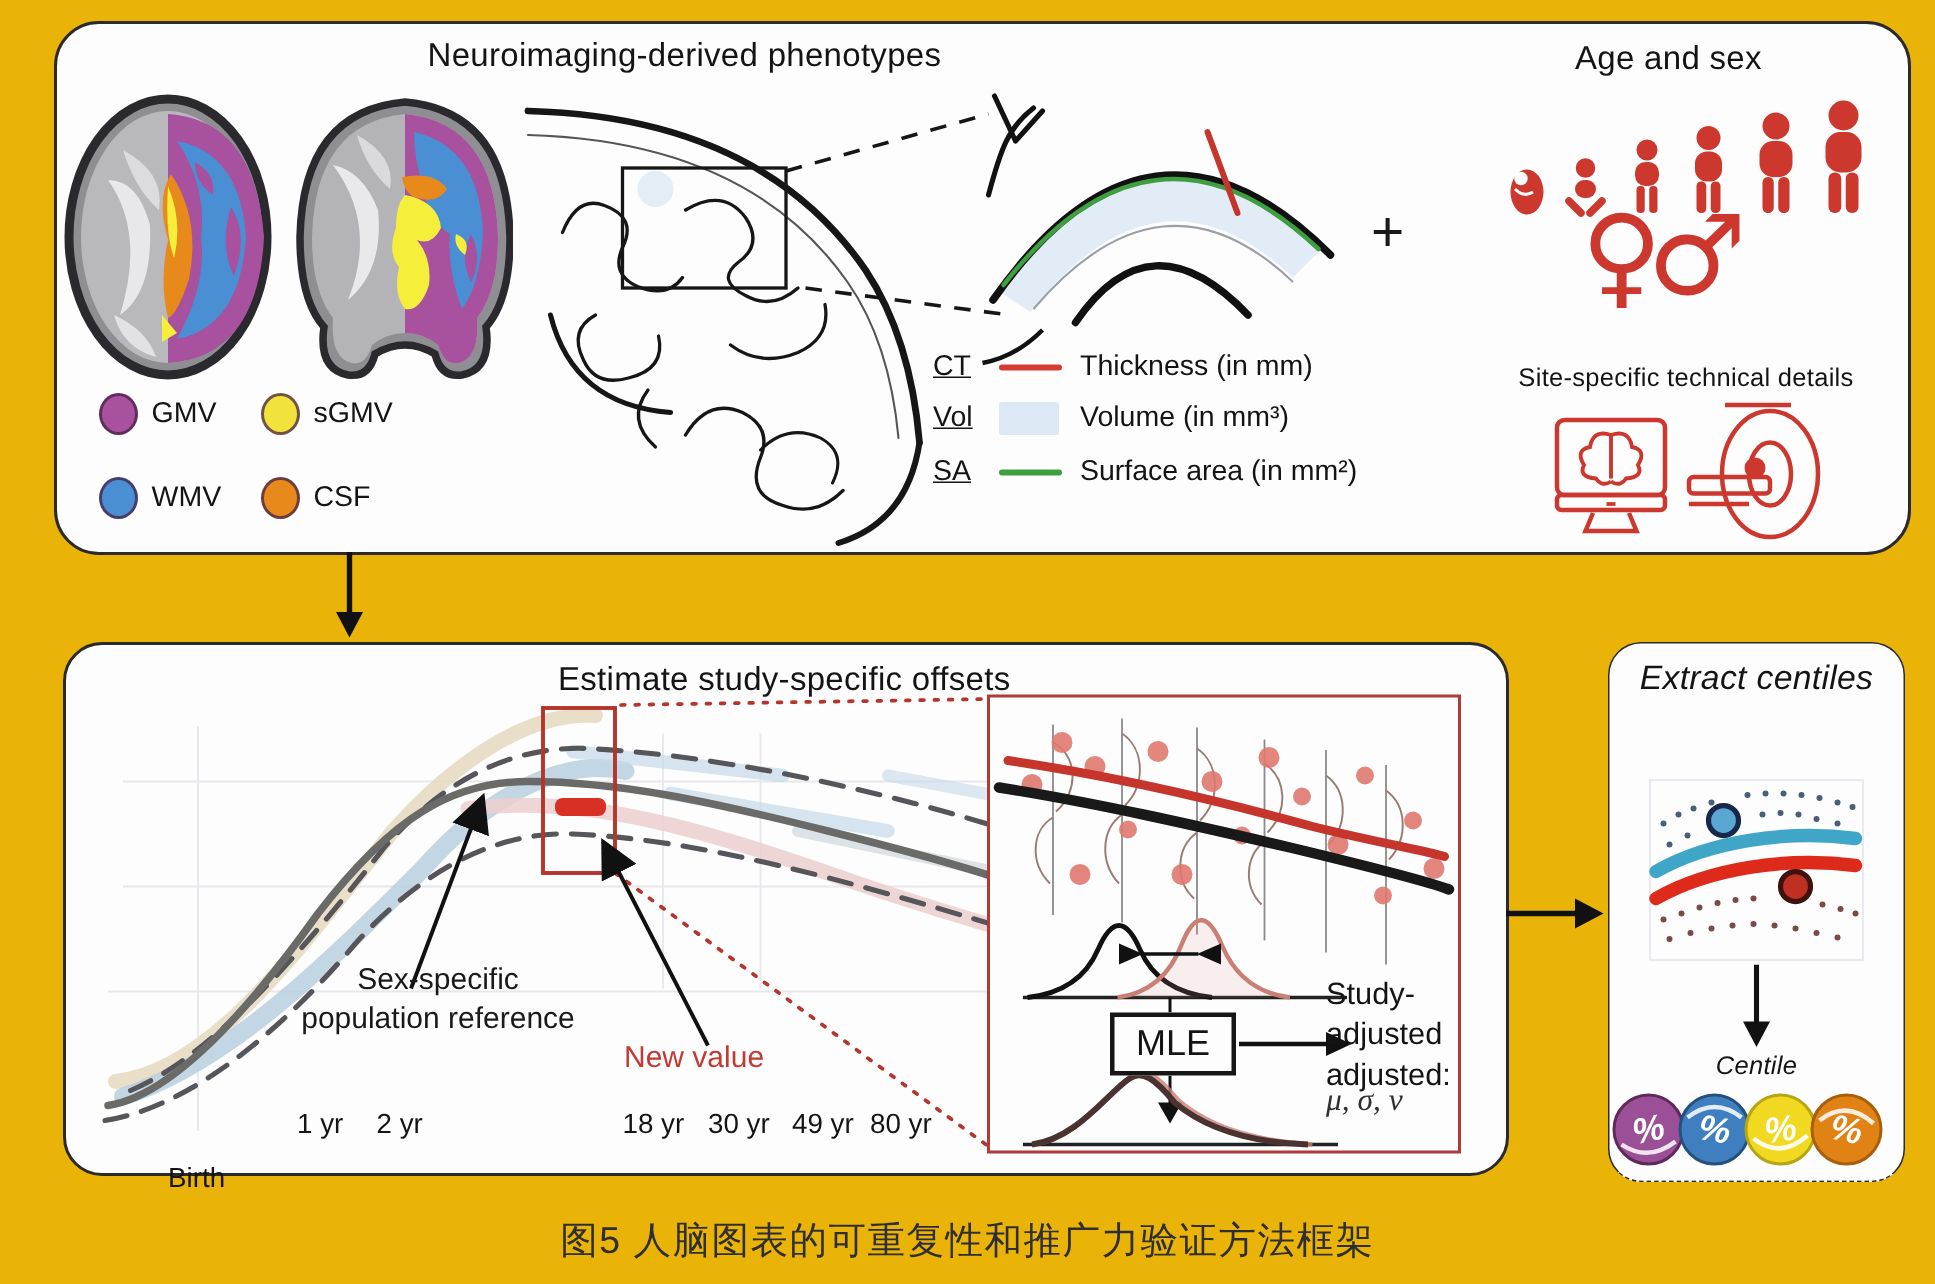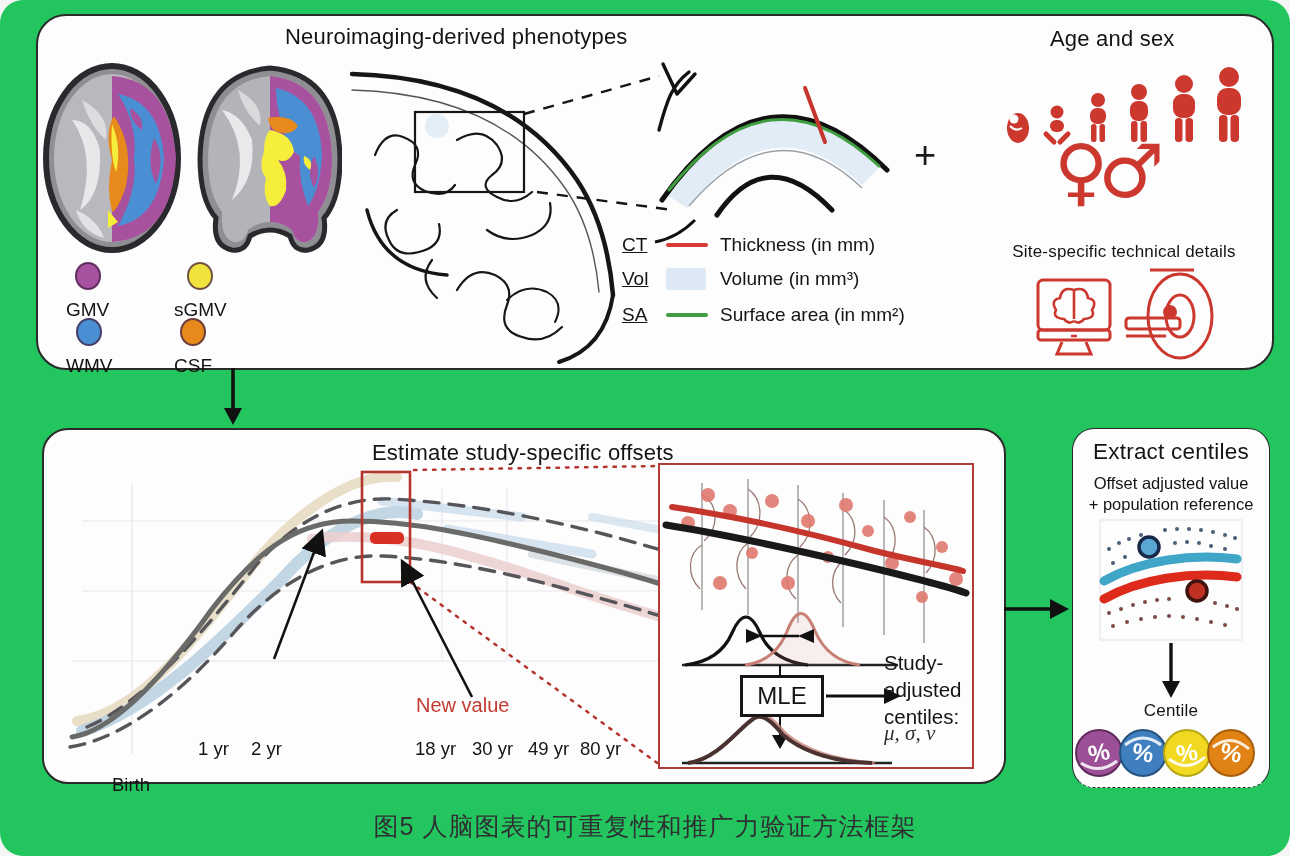--- a/index.html
+++ b/index.html
@@ -1,21 +1,21 @@
 <!DOCTYPE html>
 <html><head>
 <meta charset="utf-8">
 <style>
   html,body{margin:0;padding:0;background:#f6f6f7;}
-  #fig{position:relative;width:1290px;height:856px;background:#22c55e;overflow:hidden;
-       font-family:"Liberation Sans","DejaVu Sans",sans-serif;color:#161616;border-radius:23px;}
+  #fig{position:relative;width:1290px;height:856px;background:#eab308;overflow:hidden;
+       font-family:"Liberation Sans","DejaVu Sans",sans-serif;color:#161616;}
   .panel{position:absolute;background:#fdfdfe;border:2px solid #2a2a2a;border-radius:30px;}
   .abs{position:absolute;}
   .ttl{font-size:22px;letter-spacing:.2px;color:#141414;white-space:nowrap;}
-  .legend-item{position:absolute;display:flex;align-items:center;gap:9px;flex-direction:column;}
+  .legend-item{position:absolute;display:flex;align-items:center;gap:9px;}
   .legend-dot{width:26px;height:28px;border-radius:50%;border:2.5px solid rgba(70,35,70,.75);box-sizing:border-box;}
   .legend-lbl{font-size:19px;color:#141414;}
   .metric-row{position:absolute;display:flex;align-items:center;height:26px;}
   .metric-abbr{width:44px;font-size:19px;color:#141414;text-decoration:underline;}
   .metric-swatch{width:46px;display:flex;align-items:center;justify-content:flex-start;margin-right:8px;}
   .metric-lbl{font-size:19px;color:#141414;white-space:nowrap;}
   .line-swatch{width:42px;height:4px;border-radius:2px;}
   .area-swatch{width:40px;height:22px;background:#dce9f4;border-radius:2px;}
   .gender{font-family:"DejaVu Sans","Liberation Sans",sans-serif;font-weight:700;color:#cc372e;
           font-size:74px;line-height:1;letter-spacing:-10px;}
@@ -28,21 +28,21 @@
          border:2.5px solid #b03a35;background:#fdfdfe;}
   .mle{position:absolute;left:80px;top:210px;width:84px;height:42px;box-sizing:border-box;
        border:3px solid #161616;background:#fdfdfe;display:flex;align-items:center;justify-content:center;
        font-size:24px;color:#141414;}
   .studytxt{position:absolute;left:224px;top:184px;font-size:20.5px;line-height:1.32;color:#141414;}
   .params{position:absolute;left:224px;top:256px;font-family:"Liberation Serif","DejaVu Serif",serif;
           font-style:italic;font-size:21px;color:#303030;}
   .center{left:0;width:100%;text-align:center;}
   .caption{position:absolute;left:0;top:810px;width:100%;text-align:center;font-size:25px;
            font-weight:500;color:#2f2f33;letter-spacing:1px;}
-  .extract{border-radius:22px;border-width:1.8px;border-bottom-style:dashed;}
+  .extract{border-radius:22px;border-width:1.8px;border-bottom-style:dashed;font-style:italic;}
   svg{display:block;}
 </style>
 </head>
 <body>
 
 <div id="fig">
 
   <div class="panel" style="left:36px;top:14px;width:1234px;height:352px;">
 
     <div class="abs ttl" style="left:247px;top:8px;">Neuroimaging-derived phenotypes</div>
@@ -252,20 +252,24 @@
       <rect x="310" y="13" width="48" height="110" fill="none" stroke="#b4352c" stroke-width="2.6"></rect>
       <rect x="318" y="73" width="34" height="12" rx="5" fill="#d93025"></rect>
       <g stroke="#b4352c" stroke-width="2.5" stroke-dasharray="2.5,7" stroke-linecap="round">
         <path d="M362,11 L608,7"></path>
         <path d="M358,123 L608,306"></path>
       </g>
       <line x1="222" y1="200" x2="270" y2="72" stroke="#111" stroke-width="2.6" marker-end="url(#ah)"></line>
       <line x1="420" y1="238" x2="350" y2="102" stroke="#111" stroke-width="2.6" marker-end="url(#ah)"></line>
     </svg>
 
+    <div class="abs chart-lbl" style="left:128px;top:210px;width:240px;">
+      <div>Sex-specific</div>
+      <div>population reference</div>
+    </div>
     <div class="abs newstudy" style="left:372px;top:264px;">New value</div>
 
     <span class="tick" style="left:68px;top:308px;margin-top:36px;">Birth</span>
     <span class="tick" style="left:154px;top:308px;">1 yr</span>
     <span class="tick" style="left:207px;top:308px;">2 yr</span>
     <span class="tick" style="left:371px;top:308px;">18 yr</span>
     <span class="tick" style="left:428px;top:308px;">30 yr</span>
     <span class="tick" style="left:484px;top:308px;">49 yr</span>
     <span class="tick" style="left:536px;top:308px;">80 yr</span>
 
@@ -329,37 +333,33 @@
           <polygon points="224,223 224,239 241,231" fill="#111"></polygon>
         </g>
         <line x1="22" y1="298" x2="232" y2="298" stroke="#222" stroke-width="2.4"></line>
         <path d="M30,298 C60,293 80,262 95,252 C103,246 112,252 125,268 C150,290 185,296 215,298" fill="none" stroke="#c87f74" stroke-width="3" opacity=".8"></path>
         <path d="M28,298 C58,294 78,264 93,254 C101,248 110,254 123,270 C148,291 183,297 212,298" fill="none" stroke="#4a3230" stroke-width="4"></path>
       </svg>
       <div class="mle">MLE</div>
       <div class="studytxt">
         <div>Study-</div>
         <div>adjusted</div>
-        <div>centiles:</div>
+        <div>adjusted:</div>
       </div>
       <div class="params">μ, σ, ν</div>
     </div>
   </div>
 
   <svg class="abs" style="left:1004px;top:596px;" width="66" height="26" viewBox="0 0 66 26">
     <line x1="0" y1="13" x2="48" y2="13" stroke="#111" stroke-width="3.6"></line>
     <polygon points="46,3 46,23 65,13" fill="#111"></polygon>
   </svg>
 
   <div class="panel extract" style="left:1072px;top:428px;width:196px;height:358px;">
     <div class="abs ttl center" style="top:10px;font-size:22.5px;">Extract centiles</div>
-    <div class="abs smalltxt center" style="top:44px;">
-      <div>Offset adjusted value</div>
-      <div>+ population reference</div>
-    </div>
 
     <svg class="abs" style="left:26px;top:90px;" width="144" height="122" viewBox="0 0 144 122">
       <rect x="1" y="1" width="142" height="120" fill="#fdfdfe" stroke="#e8eaf0" stroke-width="1.5"></rect>
       <g fill="#4a5e78">
         <circle cx="10" cy="30" r="2"></circle>
           <circle cx="20" cy="24" r="2"></circle>
           <circle cx="30" cy="20" r="2"></circle>
         <circle cx="42" cy="16" r="2"></circle>
           <circle cx="66" cy="11" r="2"></circle>
           <circle cx="78" cy="10" r="2"></circle>

